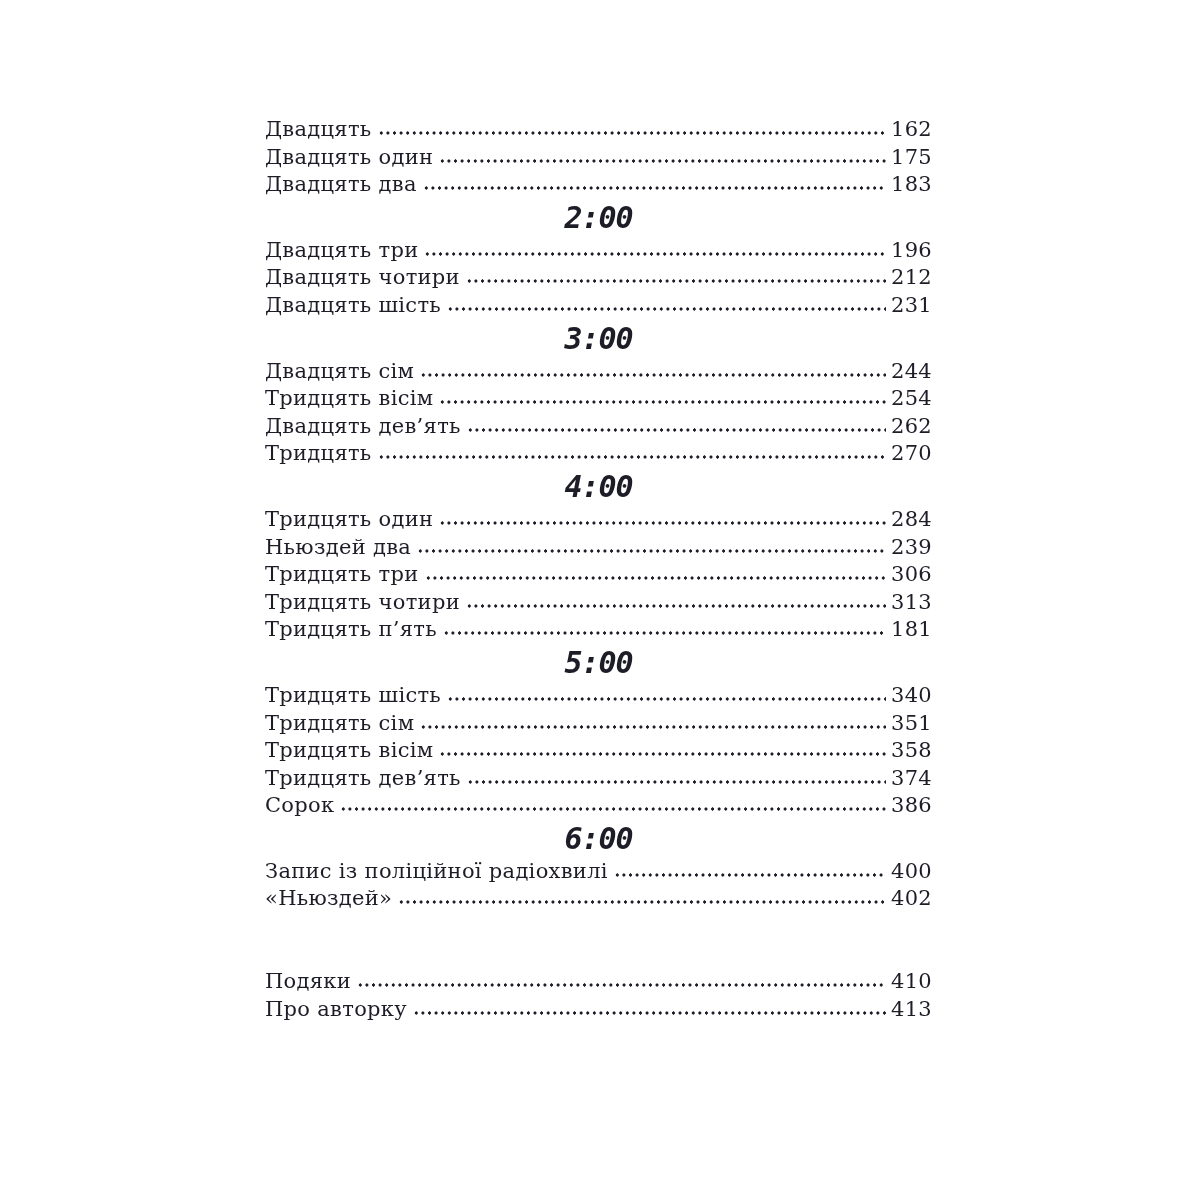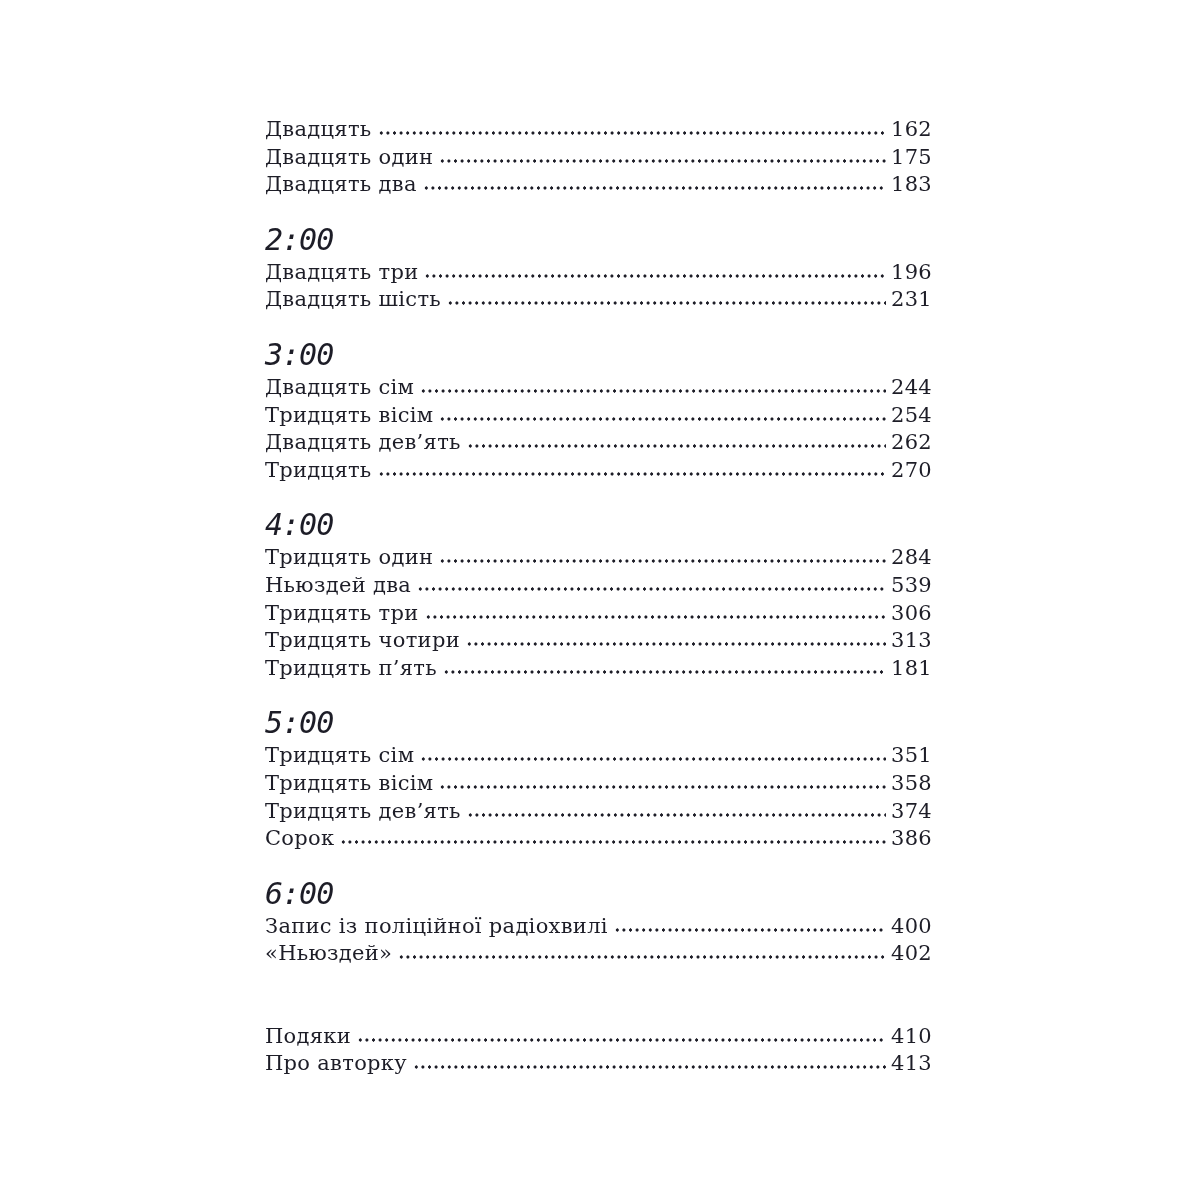--- a/index.html
+++ b/index.html
@@ -40,26 +40,26 @@
     background-size: 6.6px 6px;
     background-repeat: repeat-x;
     background-position: left bottom;
   }
   .toc-row .pagenum {
     white-space: nowrap;
     flex: 0 0 auto;
   }
   .clock-header {
     font-family: "DejaVu Sans Mono", "Liberation Mono", monospace;
-    font-weight: 400;
+    font-weight: 700;
     font-style: italic;
     font-size: 30px;
     line-height: 30px;
-    text-align: left;
-    margin: 26px 0 4px 0;
+    text-align: center;
+    margin: 4px 0 4px 0;
     letter-spacing: -1px;
     color: var(--ink);
   }
   .section-gap { height: 55px; }
 </style>
 </head>
 <body>
 
 <div class="page">
   <main class="toc" id="toc">
@@ -76,20 +76,25 @@
       <div class="toc-row">
     <span class="title">Двадцять два</span>
     <span class="leader"></span>
     <span class="pagenum">183</span>
   </div>
       <h2 class="clock-header">2:00</h2>
       <div class="toc-row">
     <span class="title">Двадцять три</span>
     <span class="leader"></span>
     <span class="pagenum">196</span>
+  </div>
+      <div class="toc-row">
+    <span class="title">Двадцять чотири</span>
+    <span class="leader"></span>
+    <span class="pagenum">212</span>
   </div>
       <div class="toc-row">
     <span class="title">Двадцять шість</span>
     <span class="leader"></span>
     <span class="pagenum">231</span>
   </div>
       <h2 class="clock-header">3:00</h2>
       <div class="toc-row">
     <span class="title">Двадцять сім</span>
     <span class="leader"></span>
@@ -112,38 +117,43 @@
   </div>
       <h2 class="clock-header">4:00</h2>
       <div class="toc-row">
     <span class="title">Тридцять один</span>
     <span class="leader"></span>
     <span class="pagenum">284</span>
   </div>
       <div class="toc-row">
     <span class="title">Ньюздей два</span>
     <span class="leader"></span>
-    <span class="pagenum">539</span>
+    <span class="pagenum">239</span>
   </div>
       <div class="toc-row">
     <span class="title">Тридцять три</span>
     <span class="leader"></span>
     <span class="pagenum">306</span>
   </div>
       <div class="toc-row">
     <span class="title">Тридцять чотири</span>
     <span class="leader"></span>
     <span class="pagenum">313</span>
   </div>
       <div class="toc-row">
     <span class="title">Тридцять п’ять</span>
     <span class="leader"></span>
     <span class="pagenum">181</span>
   </div>
       <h2 class="clock-header">5:00</h2>
+      <div class="toc-row">
+    <span class="title">Тридцять шість</span>
+    <span class="leader"></span>
+    <span class="pagenum">340</span>
+  </div>
       <div class="toc-row">
     <span class="title">Тридцять сім</span>
     <span class="leader"></span>
     <span class="pagenum">351</span>
   </div>
       <div class="toc-row">
     <span class="title">Тридцять вісім</span>
     <span class="leader"></span>
     <span class="pagenum">358</span>
   </div>

